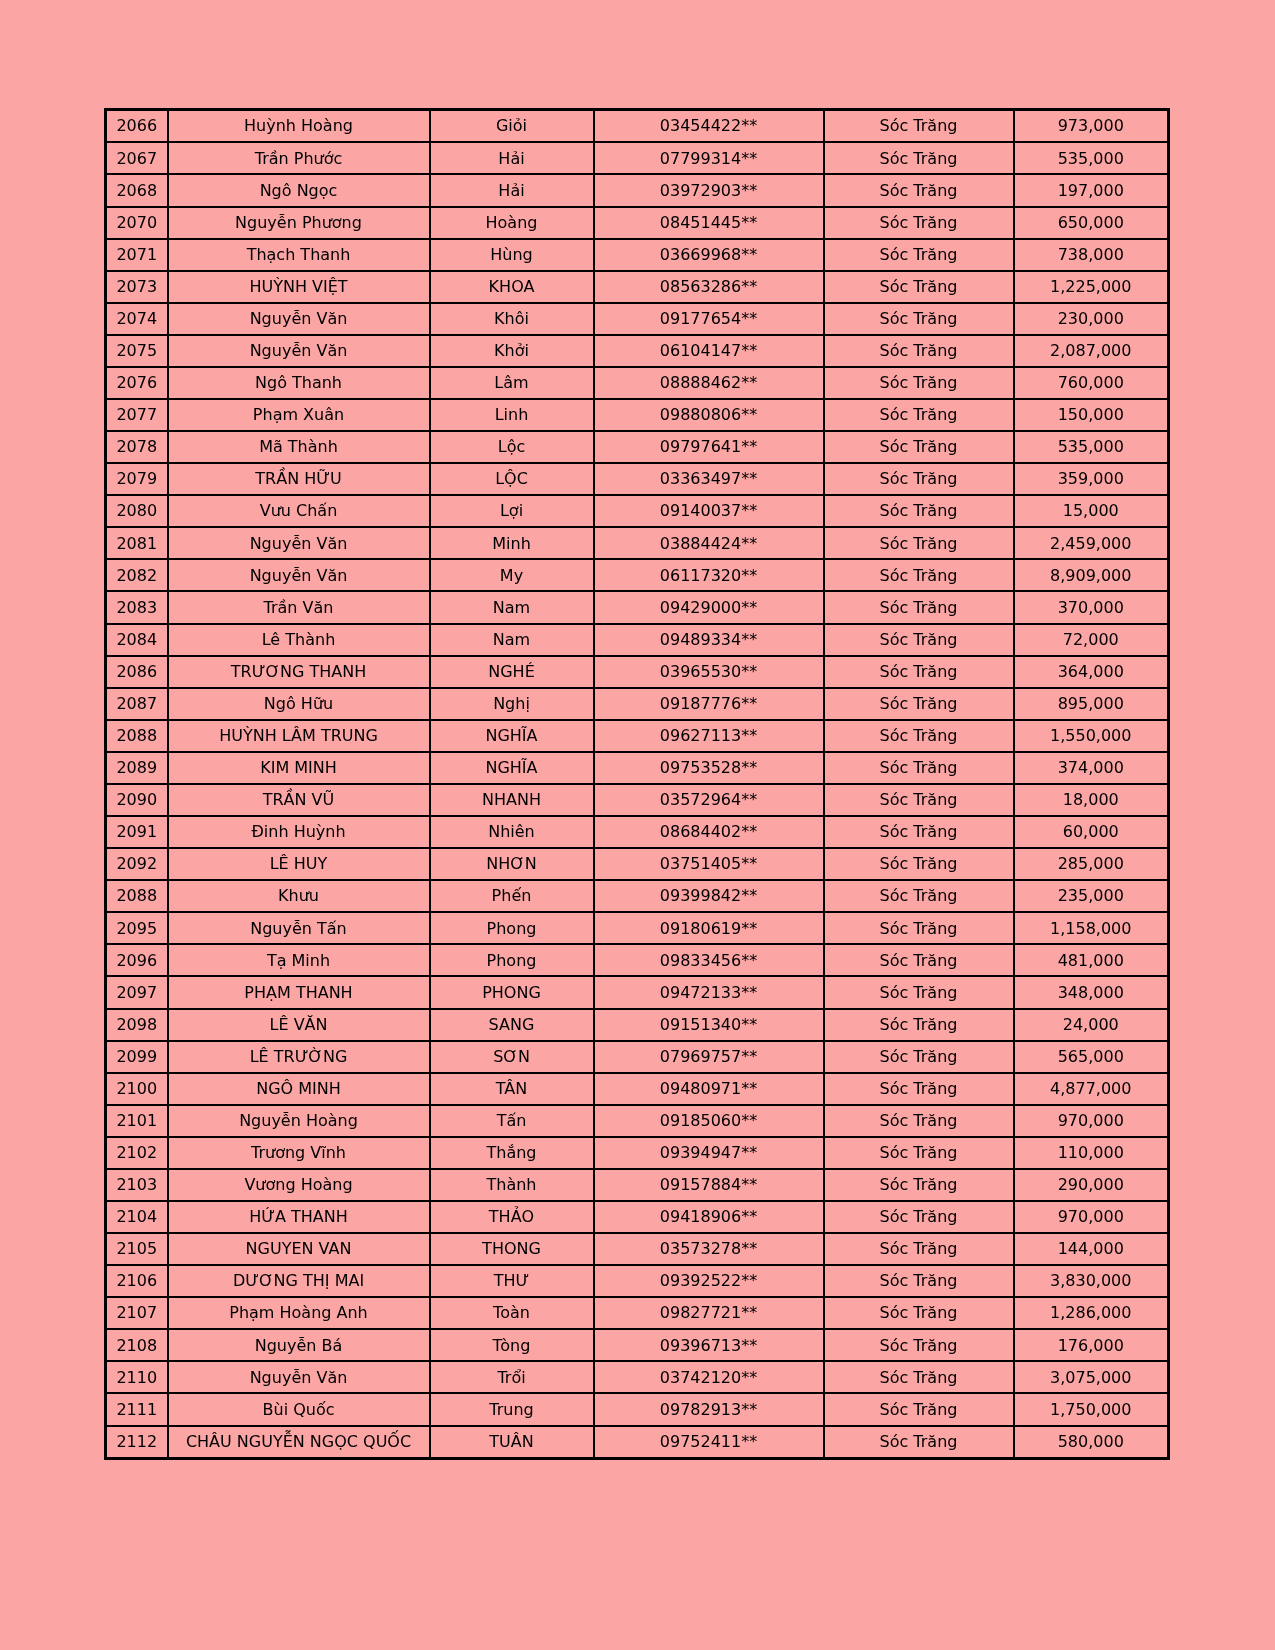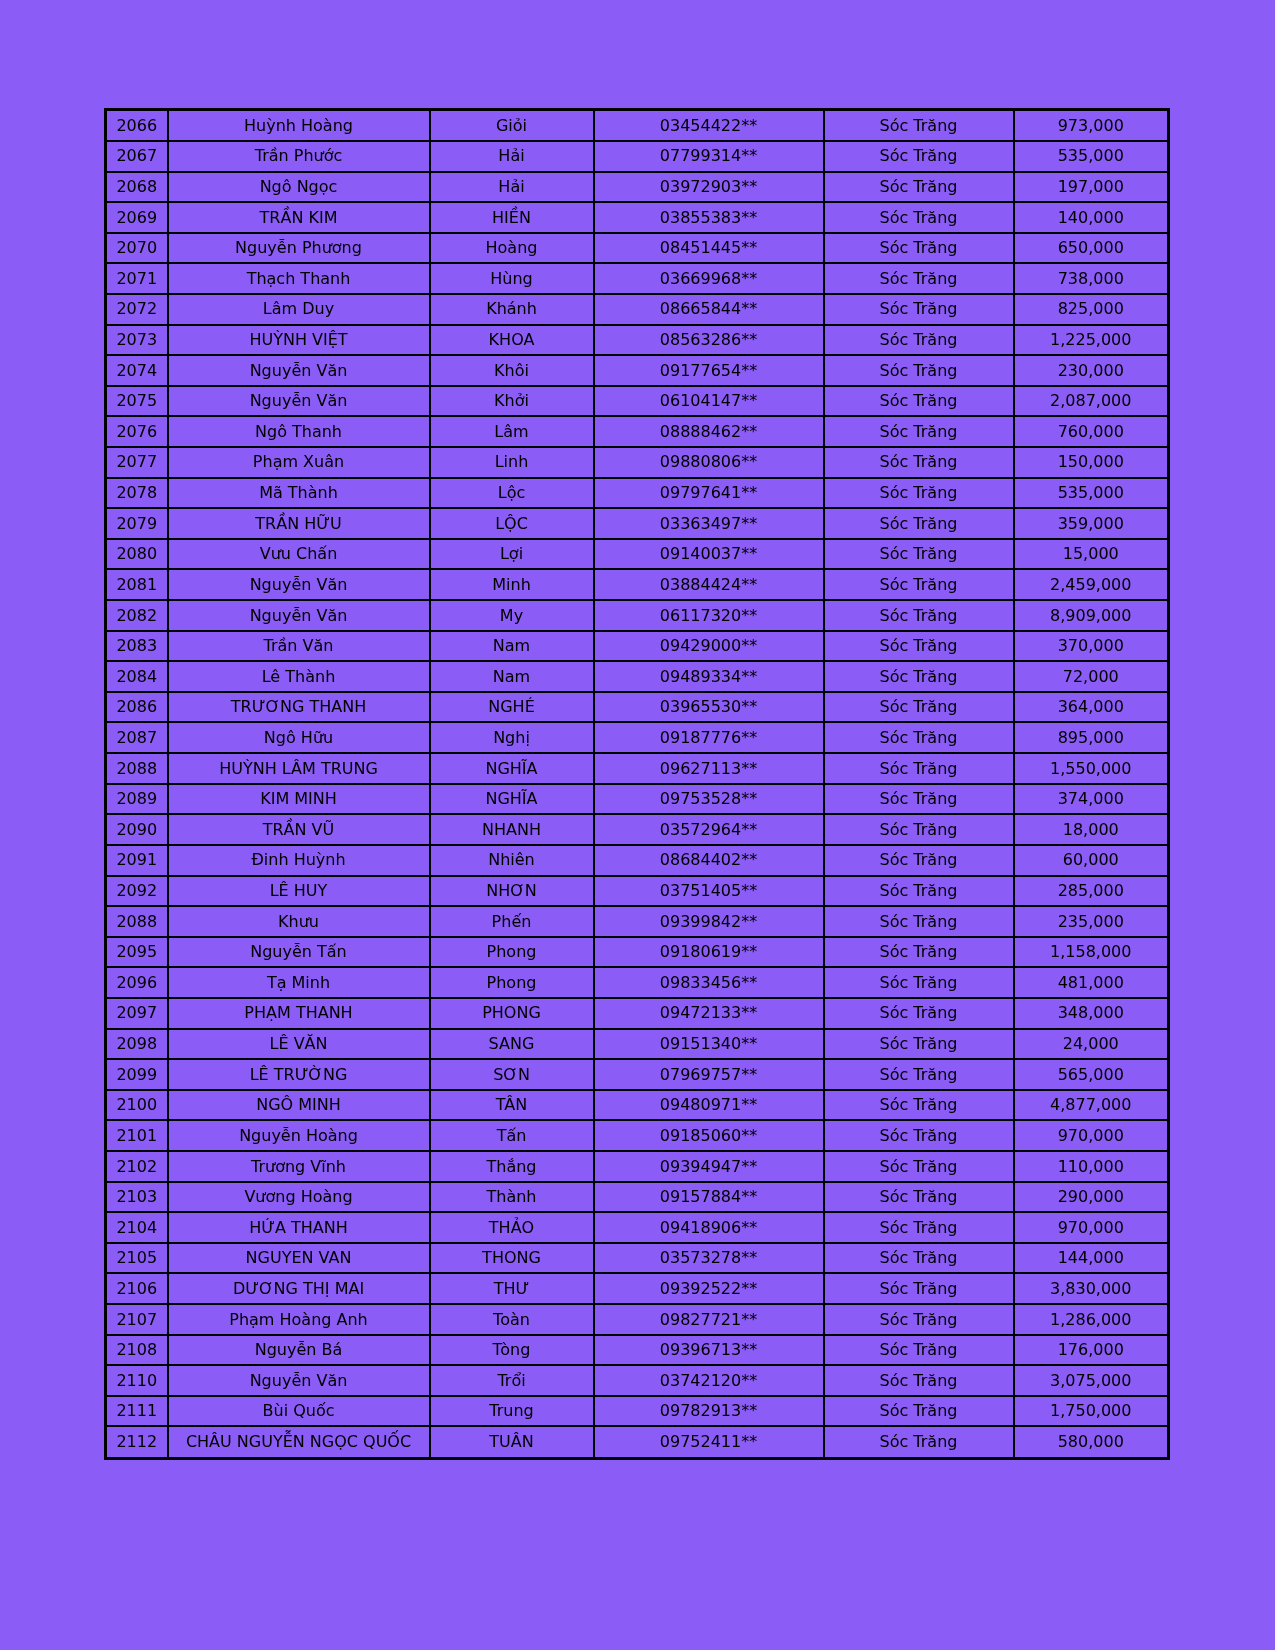--- a/index.html
+++ b/index.html
@@ -4,21 +4,21 @@
 <style>
   html, body {
     margin: 0;
     padding: 0;
     background: #ffffff;
   }
   .page {
     position: relative;
     width: 1275px;
     height: 1650px;
-    background: #8b5cf6;
+    background: #fca5a5;
     font-family: "DejaVu Sans", "Liberation Sans", sans-serif;
     color: #000000;
     overflow: hidden;
   }
   table.list {
     position: absolute;
     left: 104px;
     top: 108px;
     width: 1063px;
     height: 1352px;
@@ -78,50 +78,34 @@
         </tr>
         <tr>
           <td class="col-id">2068</td>
           <td class="col-name">Ngô Ngọc</td>
           <td class="col-given">Hải</td>
           <td class="col-phone">03972903**</td>
           <td class="col-province">Sóc Trăng</td>
           <td class="col-amount">197,000</td>
         </tr>
         <tr>
-          <td class="col-id">2069</td>
-          <td class="col-name">TRẦN KIM</td>
-          <td class="col-given">HIỀN</td>
-          <td class="col-phone">03855383**</td>
-          <td class="col-province">Sóc Trăng</td>
-          <td class="col-amount">140,000</td>
-        </tr>
-        <tr>
           <td class="col-id">2070</td>
           <td class="col-name">Nguyễn Phương</td>
           <td class="col-given">Hoàng</td>
           <td class="col-phone">08451445**</td>
           <td class="col-province">Sóc Trăng</td>
           <td class="col-amount">650,000</td>
         </tr>
         <tr>
           <td class="col-id">2071</td>
           <td class="col-name">Thạch Thanh</td>
           <td class="col-given">Hùng</td>
           <td class="col-phone">03669968**</td>
           <td class="col-province">Sóc Trăng</td>
           <td class="col-amount">738,000</td>
-        </tr>
-        <tr>
-          <td class="col-id">2072</td>
-          <td class="col-name">Lâm Duy</td>
-          <td class="col-given">Khánh</td>
-          <td class="col-phone">08665844**</td>
-          <td class="col-province">Sóc Trăng</td>
-          <td class="col-amount">825,000</td>
         </tr>
         <tr>
           <td class="col-id">2073</td>
           <td class="col-name">HUỲNH VIỆT</td>
           <td class="col-given">KHOA</td>
           <td class="col-phone">08563286**</td>
           <td class="col-province">Sóc Trăng</td>
           <td class="col-amount">1,225,000</td>
         </tr>
         <tr>

